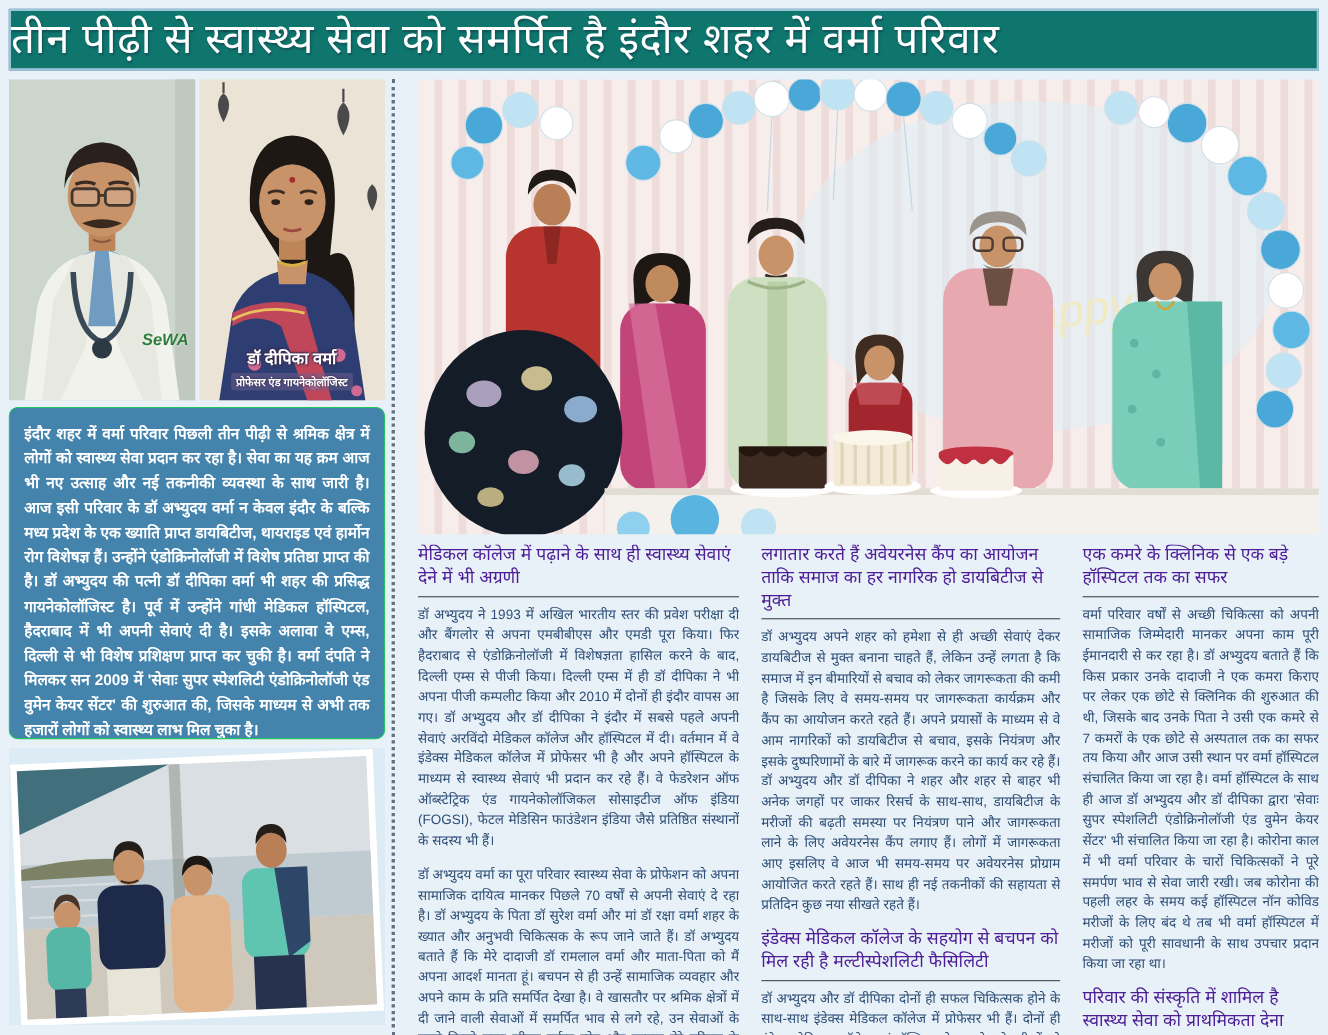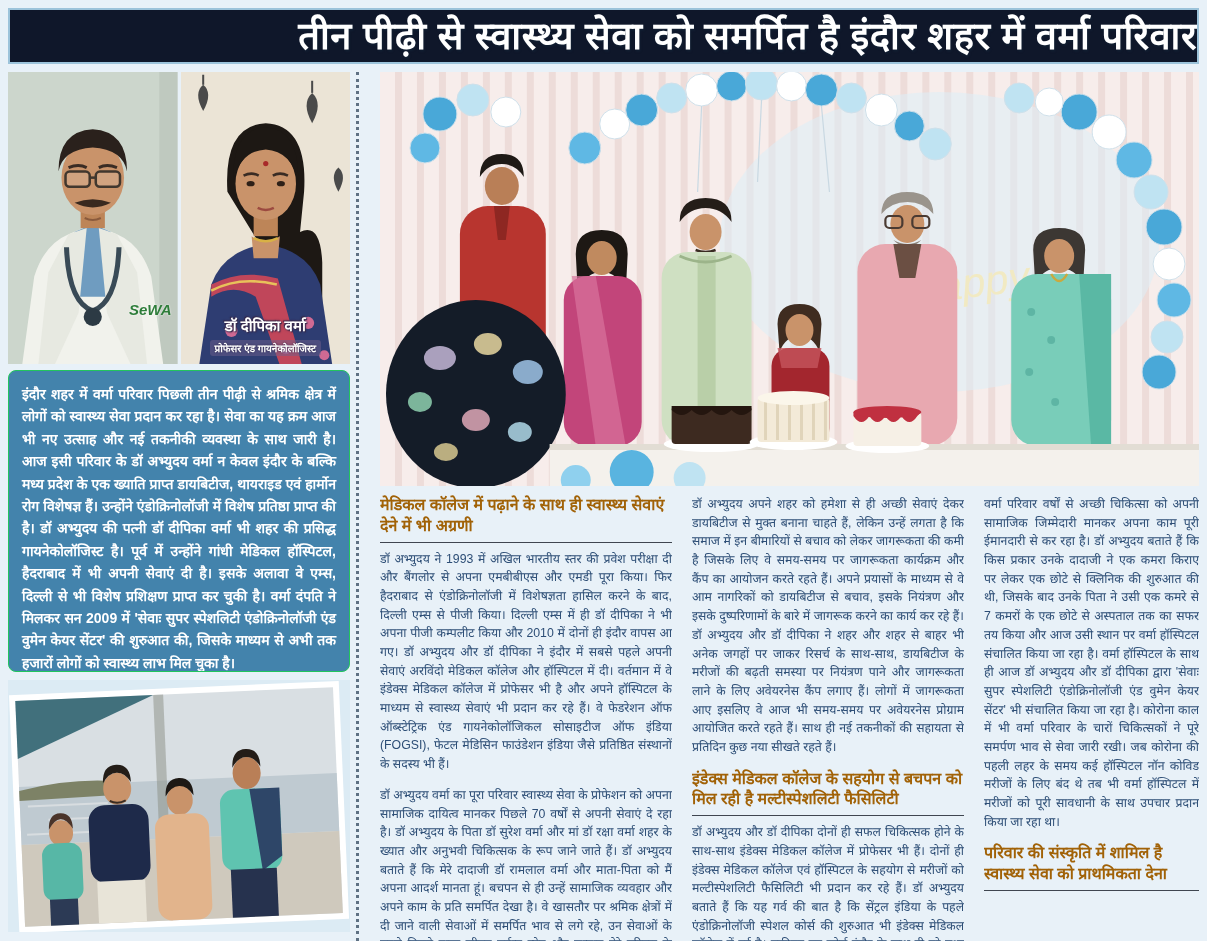--- a/index.html
+++ b/index.html
@@ -6,23 +6,23 @@
   html,body { width:1207px; height:941px; }
   body {
     font-family:"Liberation Sans","DejaVu Sans",sans-serif;
     background:#e8f1f8;
     overflow:hidden;
   }
   .page { width:1207px; height:941px; padding:8px 8px 0 8px; position:relative; }
 
   
   .banner {
-    height:56px; background:#0f172a; border:2px solid #9cc3da;
-    color:#ffffff; font-weight:bold; font-size:38px; line-height:52px;
-    text-align:right; white-space:nowrap; overflow:hidden;
+    height:56px; background:#0f766e; border:2px solid #9cc3da;
+    color:#ffffff; font-weight:normal; font-size:38px; line-height:52px;
+    text-align:left; white-space:nowrap; overflow:hidden;
     text-shadow:1px 2px 2px rgba(20,40,60,.45);
     letter-spacing:.5px;
   }
 
   .content { display:flex; margin-top:8px; height:869px; }
 
   
   .sidebar { width:342px; flex:none; display:flex; flex-direction:column; }
   .portraits { display:flex; gap:3px; height:292px; }
   .portrait { position:relative; flex:1; overflow:hidden; }
@@ -61,21 +61,21 @@
   .bigphoto { height:414px; overflow:hidden; position:relative; }
   .bigphoto svg { width:100%; height:100%; display:block; }
 
   .cols { display:flex; gap:20px; margin-top:9px; flex:1; overflow:hidden; }
   .col { overflow:hidden; }
   .col1 { width:292px; flex:none; }
   .col2 { width:272px; flex:none; }
   .col3 { flex:1; }
 
   .sec-heading {
-    font-size:16px; font-weight:bold; color:#a16207; line-height:1.3;
+    font-size:16px; font-weight:normal; color:#4c1d95; line-height:1.3;
     padding-bottom:5px; border-bottom:1.5px solid #3f4650; margin-bottom:7px;
   }
   .sec + .sec { margin-top:12px; }
   .sec-body {
     font-size:12.3px; color:#2d4e76; line-height:1.52; text-align:justify;
   }
 
   figure { margin:0; }
 </style>
 </head>
@@ -352,30 +352,32 @@
             <div class="sec-heading">मेडिकल कॉलेज में पढ़ाने के साथ ही स्वास्थ्य सेवाएं देने में भी अग्रणी</div>
             <div class="sec-body">डॉ अभ्युदय ने 1993 में अखिल भारतीय स्तर की प्रवेश परीक्षा दी और बैंगलोर से अपना एमबीबीएस और एमडी पूरा किया। फिर हैदराबाद से एंडोक्रिनोलॉजी में विशेषज्ञता हासिल करने के बाद, दिल्ली एम्स से पीजी किया। दिल्ली एम्स में ही डॉ दीपिका ने भी अपना पीजी कम्पलीट किया और 2010 में दोनों ही इंदौर वापस आ गए। डॉ अभ्युदय और डॉ दीपिका ने इंदौर में सबसे पहले अपनी सेवाएं अरविंदो मेडिकल कॉलेज और हॉस्पिटल में दी। वर्तमान में वे इंडेक्स मेडिकल कॉलेज में प्रोफेसर भी है और अपने हॉस्पिटल के माध्यम से स्वास्थ्य सेवाएं भी प्रदान कर रहे हैं। वे फेडरेशन ऑफ ऑब्स्टेट्रिक एंड गायनेकोलॉजिकल सोसाइटीज ऑफ इंडिया (FOGSI), फेटल मेडिसिन फाउंडेशन इंडिया जैसे प्रतिष्ठित संस्थानों के सदस्य भी हैं।</div>
           </div>
           <div class="sec">
             <div class="sec-body">डॉ अभ्युदय वर्मा का पूरा परिवार स्वास्थ्य सेवा के प्रोफेशन को अपना सामाजिक दायित्व मानकर पिछले 70 वर्षों से अपनी सेवाएं दे रहा है। डॉ अभ्युदय के पिता डॉ सुरेश वर्मा और मां डॉ रक्षा वर्मा शहर के ख्यात और अनुभवी चिकित्सक के रूप जाने जाते हैं। डॉ अभ्युदय बताते हैं कि मेरे दादाजी डॉ रामलाल वर्मा और माता-पिता को मैं अपना आदर्श मानता हूं। बचपन से ही उन्हें सामाजिक व्यवहार और अपने काम के प्रति समर्पित देखा है। वे खासतौर पर श्रमिक क्षेत्रों में दी जाने वाली सेवाओं में समर्पित भाव से लगे रहे, उन सेवाओं के बदले मिलने वाला जीवन पर्यन्त स्नेह और सम्मान मेरे परिवार के लिए सबसे बड़ी उपलब्धि है। मेरे दादाजी अपने अंतिम समय तक स्वास्थ्य सेवा के प्रति समर्पण भाव से लगे रहे, उन्होंने ही मुझे सबसे ज्यादा प्रभावित किया, तब मैंने तय कर लिया था कि अपना जीवन भी स्वास्थ्य सेवा क्षेत्र में ही बिताना है। आज मैं जो कुछ भी हूं वह अपने दादाजी और अपने माता-पिता के आशीर्वाद एवं पूरे परिवार के साथ से ही हूं।</div>
           </div>
         </div>
 
         <div class="col col2">
           <div class="sec">
+            <div class="sec-heading">लगातार करते हैं अवेयरनेस कैंप का आयोजन ताकि समाज का हर नागरिक हो डायबिटीज से मुक्त</div>
             <div class="sec-body">डॉ अभ्युदय अपने शहर को हमेशा से ही अच्छी सेवाएं देकर डायबिटीज से मुक्त बनाना चाहते हैं, लेकिन उन्हें लगता है कि समाज में इन बीमारियों से बचाव को लेकर जागरूकता की कमी है जिसके लिए वे समय-समय पर जागरूकता कार्यक्रम और कैंप का आयोजन करते रहते हैं। अपने प्रयासों के माध्यम से वे आम नागरिकों को डायबिटीज से बचाव, इसके नियंत्रण और इसके दुष्परिणामों के बारे में जागरूक करने का कार्य कर रहे हैं। डॉ अभ्युदय और डॉ दीपिका ने शहर और शहर से बाहर भी अनेक जगहों पर जाकर रिसर्च के साथ-साथ, डायबिटीज के मरीजों की बढ़ती समस्या पर नियंत्रण पाने और जागरूकता लाने के लिए अवेयरनेस कैंप लगाए हैं। लोगों में जागरूकता आए इसलिए वे आज भी समय-समय पर अवेयरनेस प्रोग्राम आयोजित करते रहते हैं। साथ ही नई तकनीकों की सहायता से प्रतिदिन कुछ नया सीखते रहते हैं।</div>
           </div>
           <div class="sec">
             <div class="sec-heading">इंडेक्स मेडिकल कॉलेज के सहयोग से बचपन को मिल रही है मल्टीस्पेशलिटी फैसिलिटी</div>
             <div class="sec-body">डॉ अभ्युदय और डॉ दीपिका दोनों ही सफल चिकित्सक होने के साथ-साथ इंडेक्स मेडिकल कॉलेज में प्रोफेसर भी हैं। दोनों ही इंडेक्स मेडिकल कॉलेज एवं हॉस्पिटल के सहयोग से मरीजों को मल्टीस्पेशलिटी फैसिलिटी भी प्रदान कर रहे हैं। डॉ अभ्युदय बताते हैं कि यह गर्व की बात है कि सेंट्रल इंडिया के पहले एंडोक्रिनोलॉजी स्पेशल कोर्स की शुरुआत भी इंडेक्स मेडिकल कॉलेज में हुई है। यकीनन यह कोर्स इंदौर के साथ ही पूरे मध्य प्रदेश के लिए एक अनूठी सौगात है।</div>
           </div>
         </div>
 
         <div class="col col3">
           <div class="sec">
+            <div class="sec-heading">एक कमरे के क्लिनिक से एक बड़े हॉस्पिटल तक का सफर</div>
             <div class="sec-body">वर्मा परिवार वर्षों से अच्छी चिकित्सा को अपनी सामाजिक जिम्मेदारी मानकर अपना काम पूरी ईमानदारी से कर रहा है। डॉ अभ्युदय बताते हैं कि किस प्रकार उनके दादाजी ने एक कमरा किराए पर लेकर एक छोटे से क्लिनिक की शुरुआत की थी, जिसके बाद उनके पिता ने उसी एक कमरे से 7 कमरों के एक छोटे से अस्पताल तक का सफर तय किया और आज उसी स्थान पर वर्मा हॉस्पिटल संचालित किया जा रहा है। वर्मा हॉस्पिटल के साथ ही आज डॉ अभ्युदय और डॉ दीपिका द्वारा 'सेवाः सुपर स्पेशलिटी एंडोक्रिनोलॉजी एंड वुमेन केयर सेंटर' भी संचालित किया जा रहा है। कोरोना काल में भी वर्मा परिवार के चारों चिकित्सकों ने पूरे समर्पण भाव से सेवा जारी रखी। जब कोरोना की पहली लहर के समय कई हॉस्पिटल नॉन कोविड मरीजों के लिए बंद थे तब भी वर्मा हॉस्पिटल में मरीजों को पूरी सावधानी के साथ उपचार प्रदान किया जा रहा था।</div>
           </div>
           <div class="sec">
             <div class="sec-heading">परिवार की संस्कृति में शामिल है स्वास्थ्य सेवा को प्राथमिकता देना</div>
 
           </div>
         </div>
 
       </div>
     </main>

